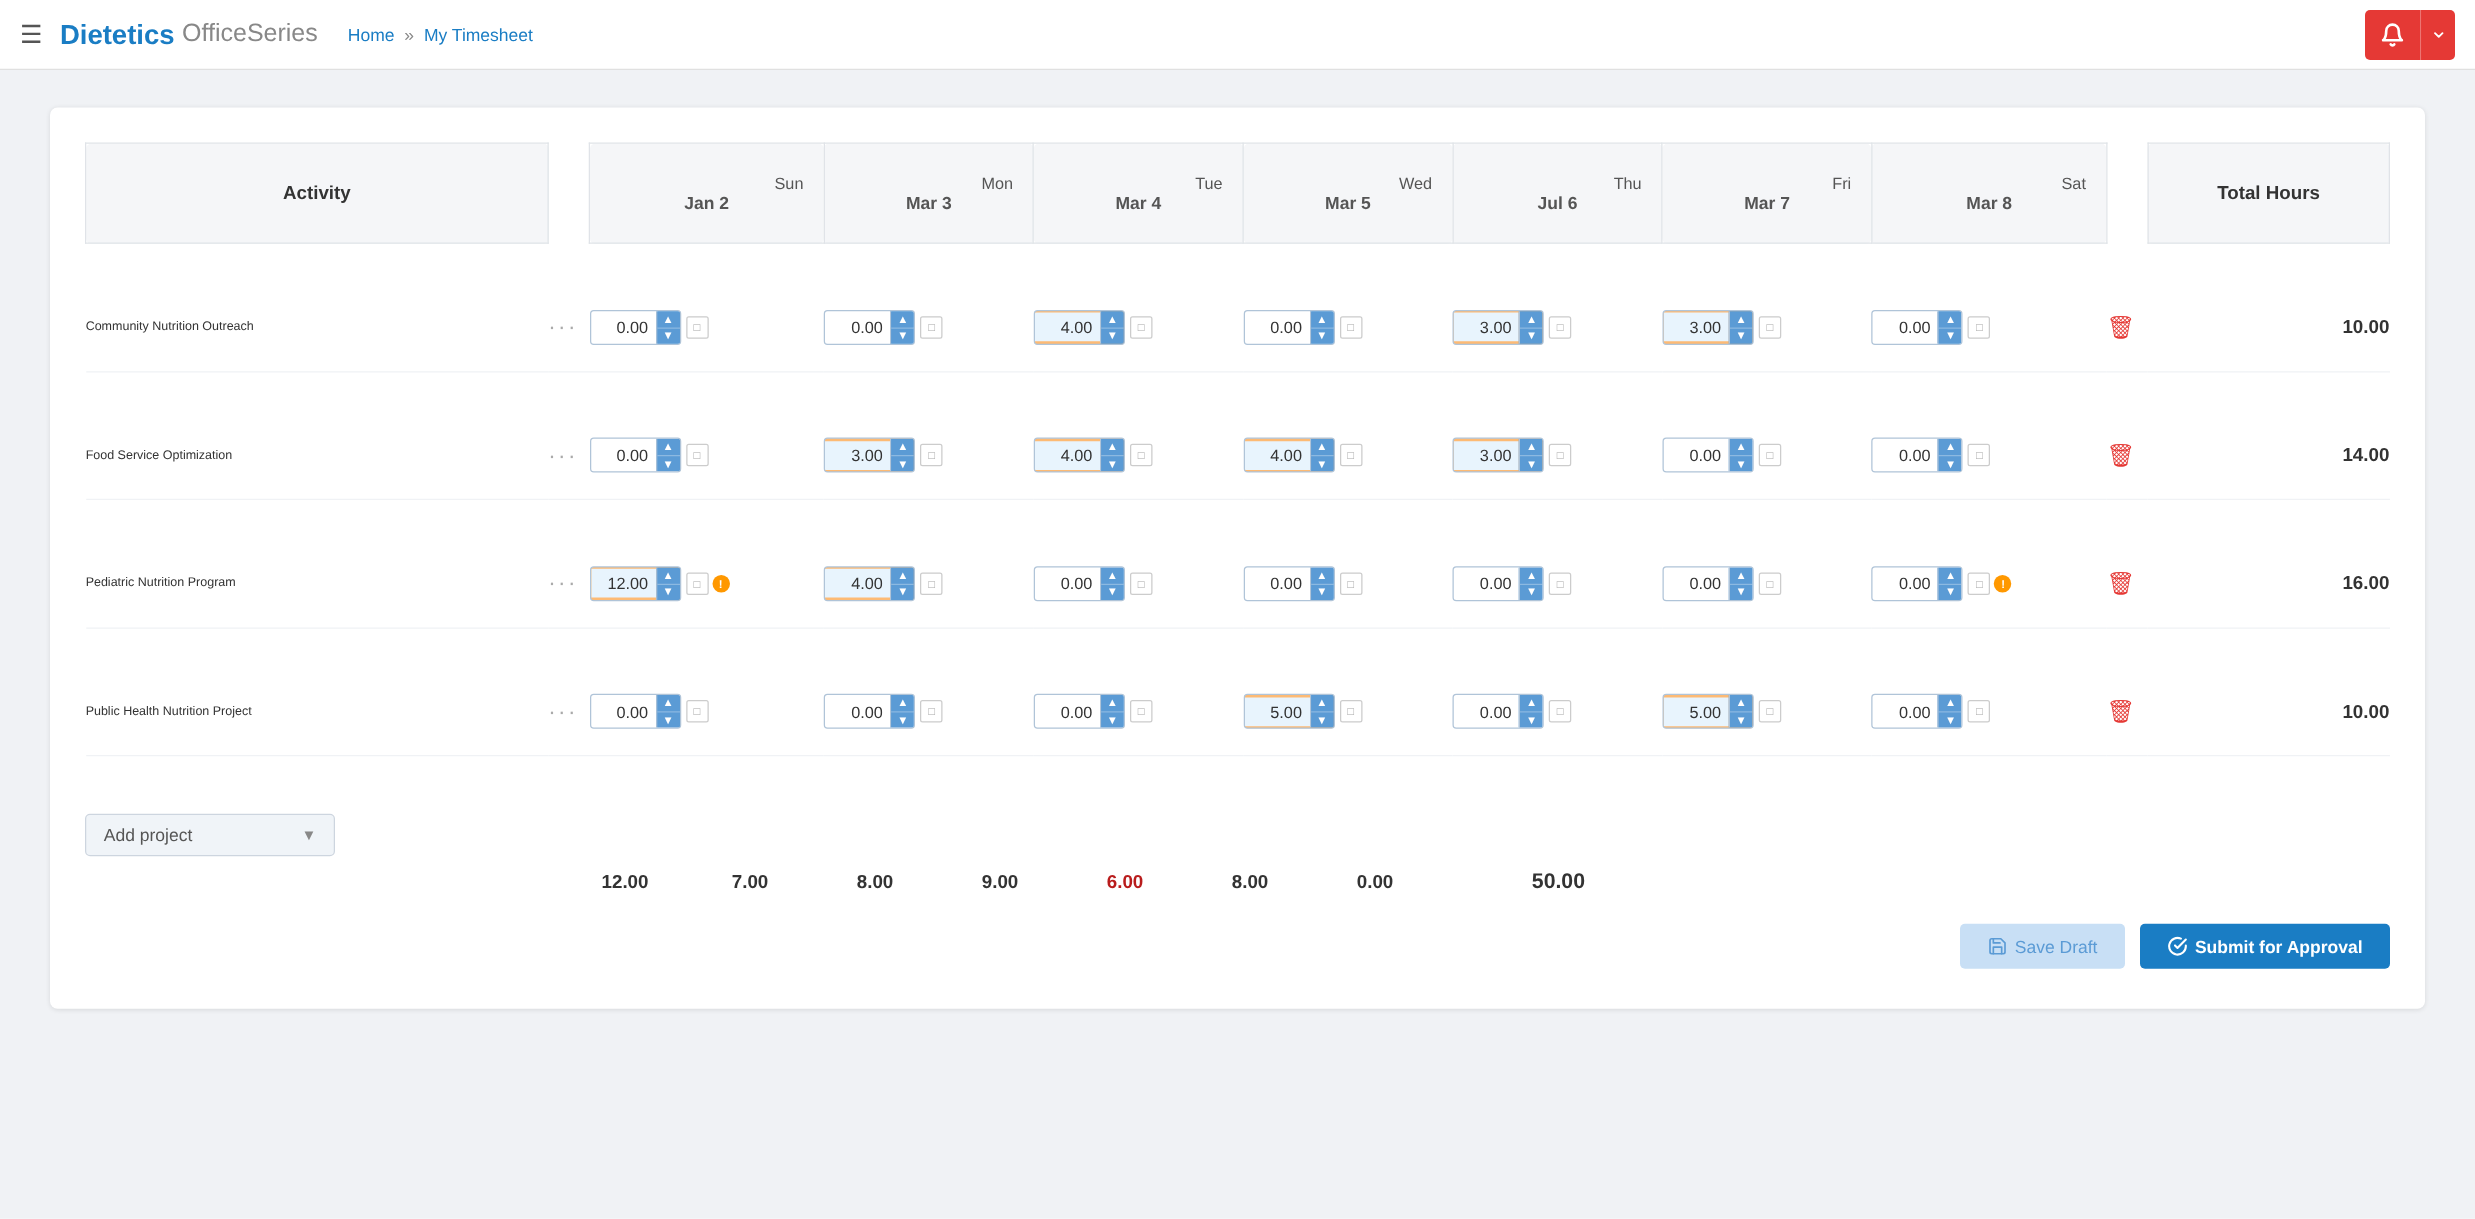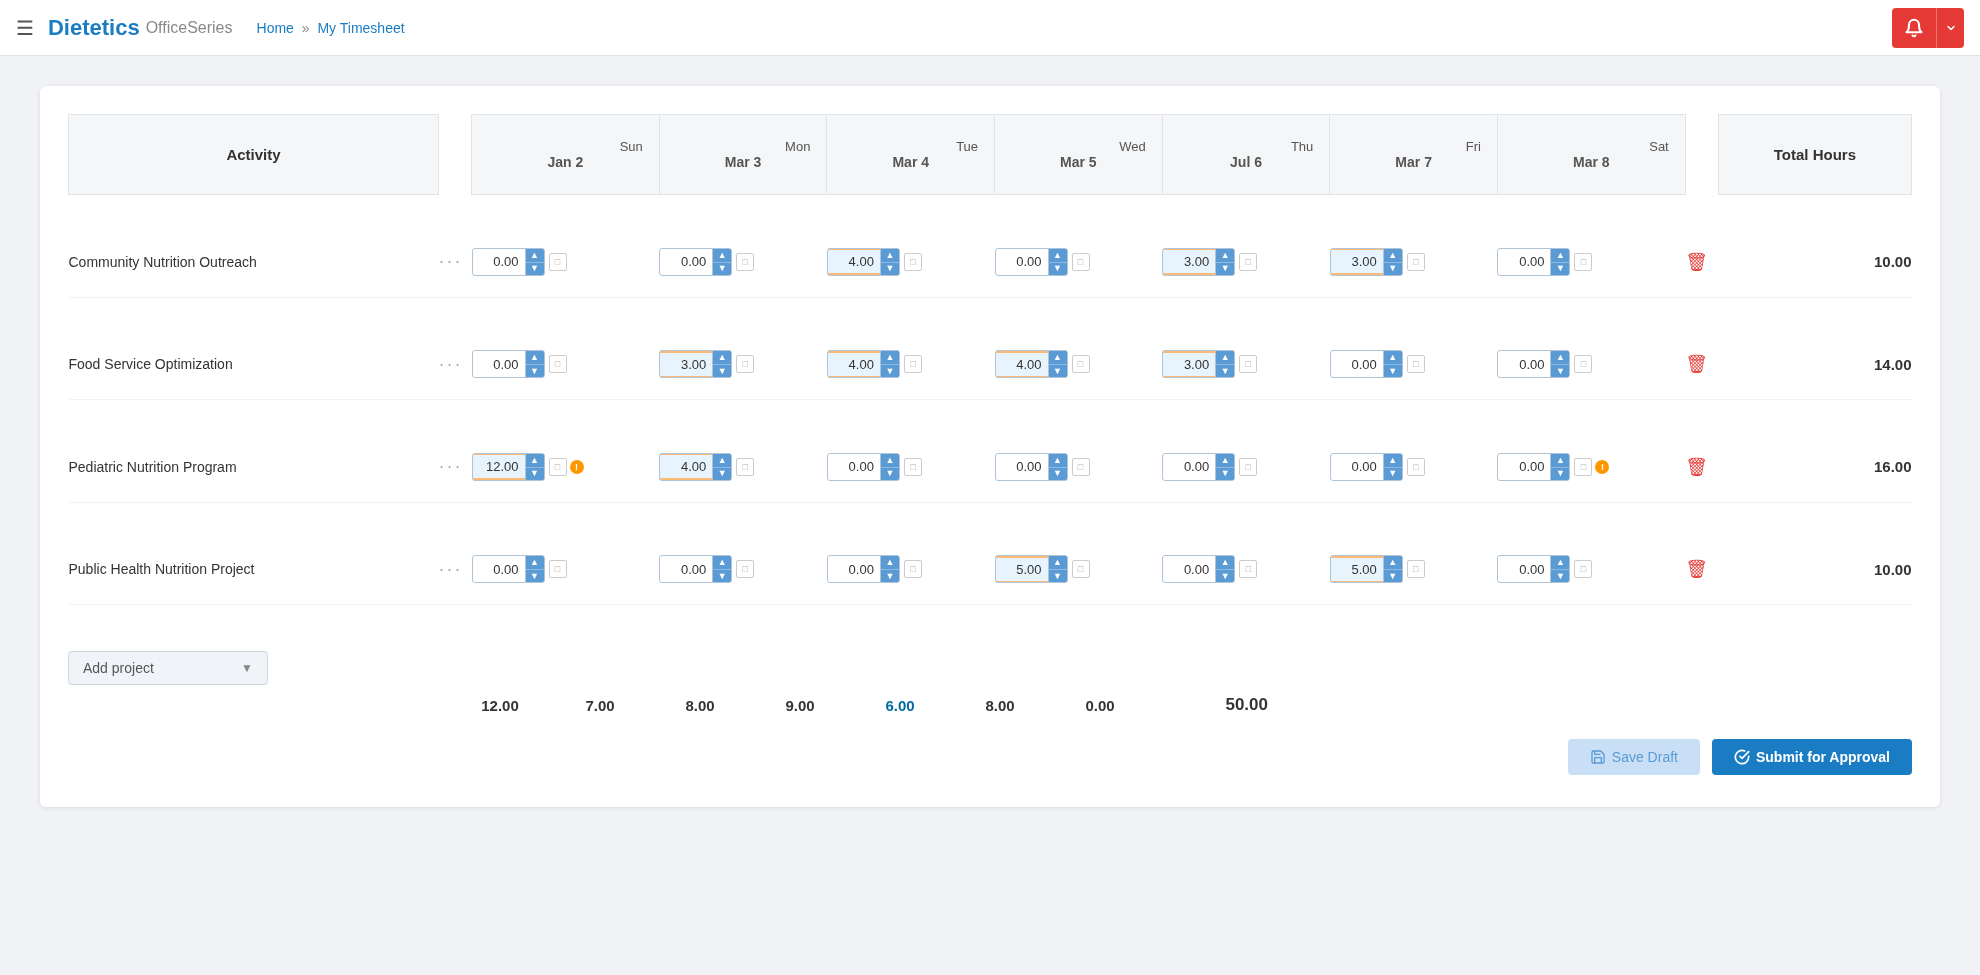--- a/index.html
+++ b/index.html
@@ -6,21 +6,21 @@
     body { font-family: -apple-system, BlinkMacSystemFont, 'Segoe UI', sans-serif; background: #f0f2f5; min-height: 975px; }
 
     
     .header {
       display: flex; align-items: center; background: #fff;
       border-bottom: 1px solid #e0e0e0; height: 56px; padding: 0 16px;
       position: relative;
     }
     .hamburger { cursor: pointer; font-size: 20px; color: #555; margin-right: 14px; }
     .brand-name { font-size: 22px; font-weight: 700; color: #1a7dc4; margin-right: 6px; }
-    .brand-suite { font-size: 16px; color: #888; margin-right: 24px; }
+    .brand-suite { font-size: 20px; color: #888; margin-right: 24px; }
     .breadcrumb { font-size: 14px; }
     .breadcrumb a { color: #1a7dc4; text-decoration: none; }
     .breadcrumb .sep { color: #888; margin: 0 4px; }
     .breadcrumb .current { color: #1a7dc4; }
     .header-right { margin-left: auto; display: flex; align-items: center; }
     .notif-btn {
       background: #e53935; border: none; border-radius: 4px 0 0 4px;
       width: 44px; height: 40px; cursor: pointer; display: flex; align-items: center; justify-content: center;
     }
     .notif-btn svg { color: #fff; }
@@ -60,21 +60,21 @@
     .th-total {
       background: #f5f6f8; border: 1px solid #e0e3e8; border-radius: 4px;
       text-align: center; font-weight: 700; font-size: 15px; color: #333;
       height: 80px; min-width: 110px; padding: 10px 8px;
     }
     .spacer-th { width: 12px; background: transparent; border: none; }
 
     
     .tr-data td { height: 70px; padding: 4px 0; }
     .td-activity {
-      font-size: 14px; color: #333; padding-left: 4px; padding-right: 8px;
+      font-size: 10px; color: #333; padding-left: 4px; padding-right: 8px;
     }
     .td-dots { color: #aaa; font-size: 18px; padding: 0 8px; cursor: pointer; letter-spacing: 2px; }
     .td-cell { padding: 0 4px; }
     .td-total { text-align: right; font-weight: 700; font-size: 15px; color: #333; padding-right: 4px; padding-left: 16px; }
     .td-delete { padding: 0 6px; }
 
     
     .num-wrap {
       display: flex; align-items: center; gap: 2px;
     }
@@ -658,21 +658,21 @@
       </button>
     </div>
 
     <div id="totals-row" style="display: flex; align-items: center; margin-top: 10px; padding-left: 0px;">
         <div style="width:370px; text-align:left;"></div>
 <div style="width:12px;"></div>
         <div style="min-width:100px; text-align:center; font-weight:700; font-size:15px; color:#333; padding:0 4px;">12.00</div>
         <div style="min-width:100px; text-align:center; font-weight:700; font-size:15px; color:#333; padding:0 4px;">7.00</div>
         <div style="min-width:100px; text-align:center; font-weight:700; font-size:15px; color:#333; padding:0 4px;">8.00</div>
         <div style="min-width:100px; text-align:center; font-weight:700; font-size:15px; color:#333; padding:0 4px;">9.00</div>
-        <div style="min-width:100px; text-align:center; font-weight:700; font-size:15px; color:#0369a1; padding:0 4px;">6.00</div>
+        <div style="min-width:100px; text-align:center; font-weight:700; font-size:15px; color:#b91c1c; padding:0 4px;">6.00</div>
         <div style="min-width:100px; text-align:center; font-weight:700; font-size:15px; color:#333; padding:0 4px;">8.00</div>
         <div style="min-width:100px; text-align:center; font-weight:700; font-size:15px; color:#333; padding:0 4px;">0.00</div>
         <div style="width:12px;"></div>
 <div style="min-width:110px; text-align:right; font-weight:700; font-size:17px; color:#333; padding-right:4px;">50.00</div>
       </div>
 
     <div class="actions-row">
       <button class="btn-save-draft">
         <svg width="16" height="16" viewBox="0 0 24 24" fill="none" stroke="#5b9bd5" stroke-width="2" stroke-linecap="round" stroke-linejoin="round">
           <path d="M19 21H5a2 2 0 0 1-2-2V5a2 2 0 0 1 2-2h11l5 5v11a2 2 0 0 1-2 2z"></path>

